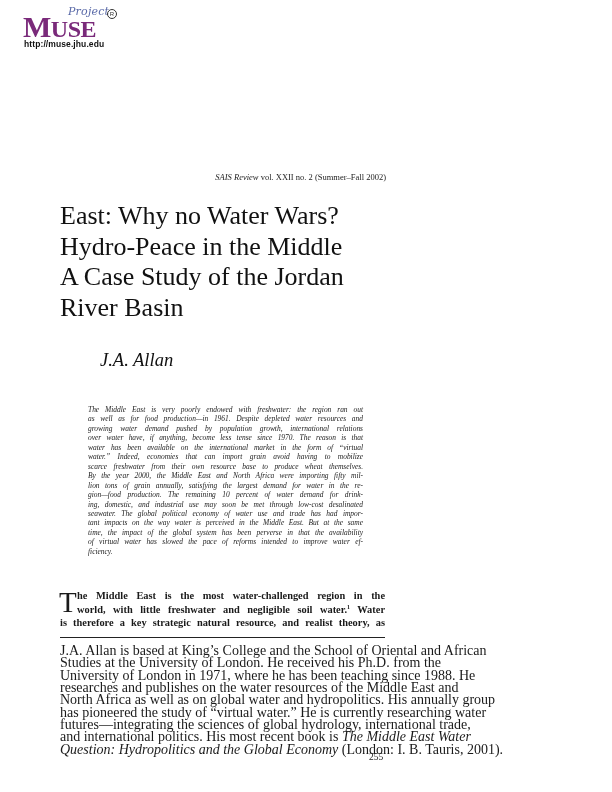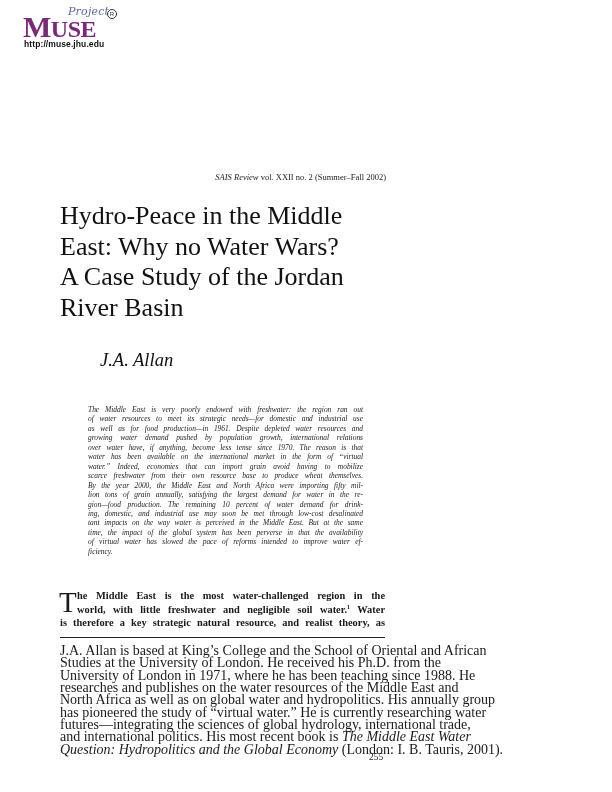--- a/index.html
+++ b/index.html
@@ -45,41 +45,41 @@
 <div class="muse-logo">
   <span class="muse-project">Project</span>
   <span class="muse-word"><span>M</span><span class="small">USE</span></span>
   <span class="muse-reg">R</span>
   <span class="muse-url">http://muse.jhu.edu</span>
 </div>
 
 <div class="running-head"><em>SAIS Review</em><span> vol. XXII no. 2 (Summer–Fall 2002)</span></div>
 
 <h1 class="title">
+  <div>East: Why no Water Wars?</div>
   <div>Hydro-Peace in the Middle</div>
-  <div>East: Why no Water Wars?</div>
   <div>A Case Study of the Jordan</div>
   <div>River Basin</div>
 </h1>
 
 <div class="author">J.A. Allan</div>
 
 <div class="abstract">
   <div>The Middle East is very poorly endowed with freshwater: the region ran out</div>
-  <div>of water resources to meet its strategic needs—for domestic and industrial use</div>
   <div>as well as for food production—in 1961. Despite depleted water resources and</div>
   <div>growing water demand pushed by population growth, international relations</div>
   <div>over water have, if anything, become less tense since 1970. The reason is that</div>
   <div>water has been available on the international market in the form of “virtual</div>
   <div>water.” Indeed, economies that can import grain avoid having to mobilize</div>
   <div>scarce freshwater from their own resource base to produce wheat themselves.</div>
   <div>By the year 2000, the Middle East and North Africa were importing fifty mil-</div>
   <div>lion tons of grain annually, satisfying the largest demand for water in the re-</div>
   <div>gion—food production. The remaining 10 percent of water demand for drink-</div>
   <div>ing, domestic, and industrial use may soon be met through low-cost desalinated</div>
+  <div>seawater. The global political economy of water use and trade has had impor-</div>
   <div>tant impacts on the way water is perceived in the Middle East. But at the same</div>
   <div>time, the impact of the global system has been perverse in that the availability</div>
   <div>of virtual water has slowed the pace of reforms intended to improve water ef-</div>
   <div class="last">ficiency.</div>
 </div>
 
 <div class="body-text">
   <span class="drop-cap">T</span>
   <div class="line indent">he Middle East is the most water-challenged region in the</div>
   <div class="line indent"><span>world, with little freshwater and negligible soil water.</span><sup>1</sup><span>  Water</span></div>

